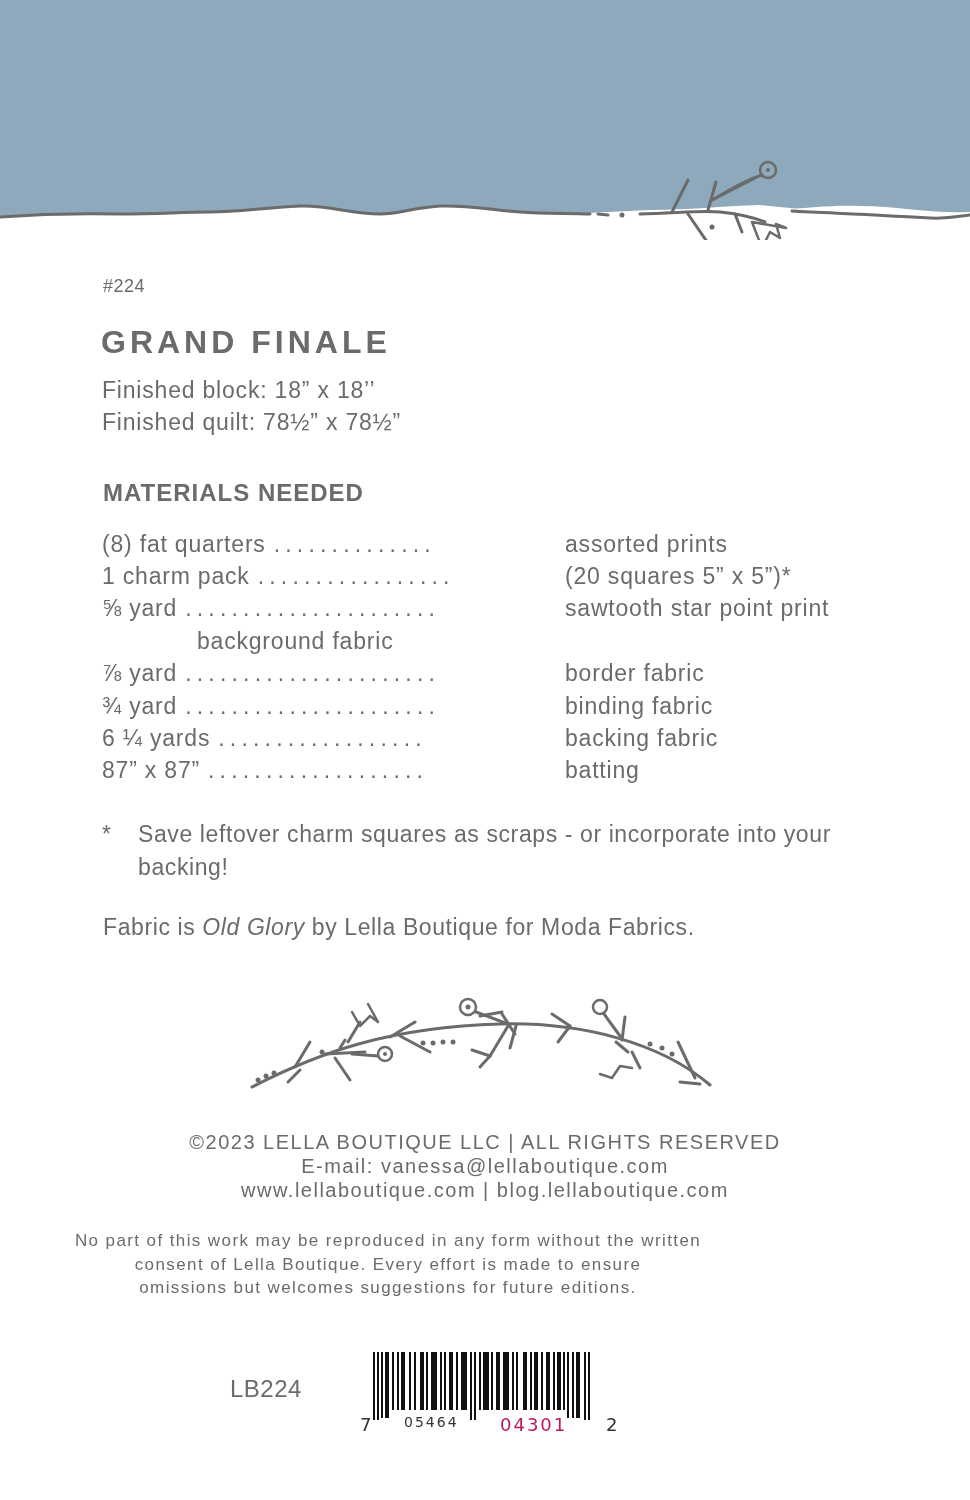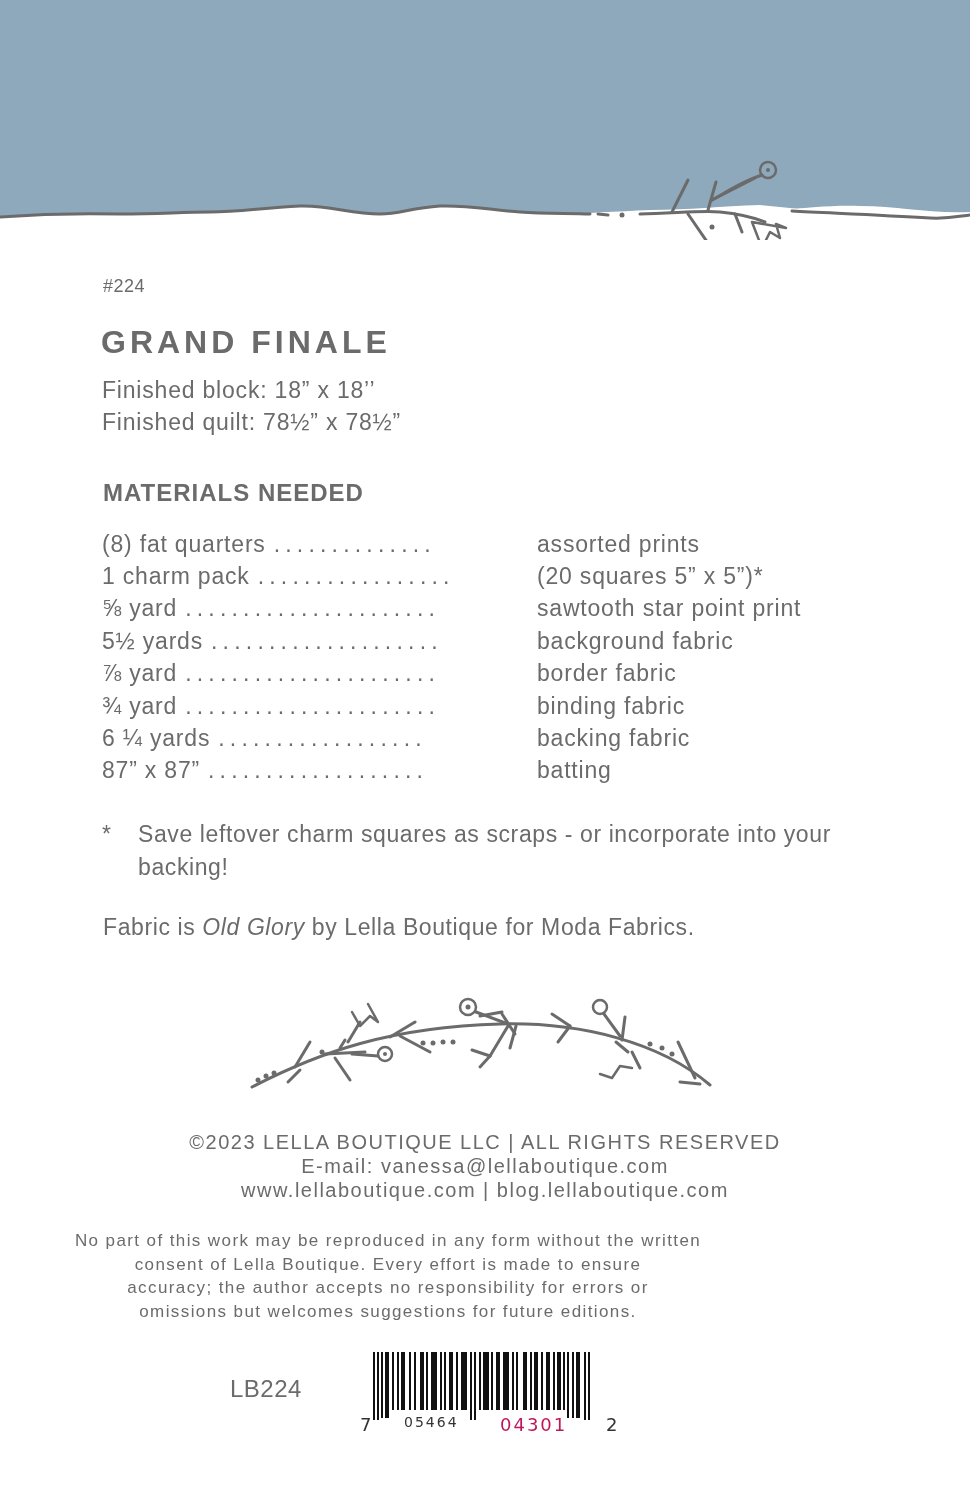--- a/index.html
+++ b/index.html
@@ -12,21 +12,21 @@
   .title { left:101px; top:324px; font-size:32px; font-weight:bold; letter-spacing:4px; color:#6b6b6b; }
   .spec { left:102px; font-size:23px; letter-spacing:0.8px; color:#6b6b6b; }
   .spec1 { top:377px; }
   .spec2 { top:409px; }
   .materials-heading { left:103px; top:479px; font-size:24px; font-weight:bold; letter-spacing:1px; color:#6b6b6b; }
   .mat-list { left:102px; top:528px; width:760px; }
   .mat-row { height:32.4px; display:flex; align-items:center; font-size:23px; letter-spacing:0.8px; }
   .mat-left { width:368px; display:flex; overflow:hidden; white-space:nowrap; }
   .mat-qty { flex:0 0 auto; padding-right:8px; }
   .mat-dots { flex:1 1 auto; overflow:hidden; letter-spacing:5.2px; color:#6b6b6b; }
-  .mat-desc { margin-left:67px; white-space:nowrap;text-align:right; }
+  .mat-desc { margin-left:95px; white-space:nowrap;text-align:right; }
   .footnote { left:102px; top:818px; width:760px; font-size:23px; letter-spacing:0.6px; line-height:33px; display:flex; }
   .footnote-mark { width:36px; flex:0 0 auto; }
   .fabric-note { left:103px; top:914px; font-size:23px; letter-spacing:0.6px; }
   .fabric-note em { }
   .divider { left:240px; top:982px; width:480px; height:110px; }
   .copyright { left:0; width:970px; text-align:center; top:1130px; font-size:20px; letter-spacing:1.5px; line-height:24px; }
   .legal { left:0; width:776px; text-align:center; top:1229px; font-size:17px; letter-spacing:1.4px; line-height:23.5px; }
   .sku { left:230px; top:1375px; font-size:24px; letter-spacing:0.5px; color:#6b6b6b; }
   .barcode { left:360px; top:1352px; width:270px; height:84px; }
 </style>
@@ -78,24 +78,20 @@
     <span class="mat-desc">(20 squares 5” x 5”)*</span>
   </div>
   <div class="mat-row">
     <div class="mat-left">
         <span class="mat-qty">⅝ yard</span>
         <span class="mat-dots">......................</span>
       </div>
     <span class="mat-desc">sawtooth star point print</span>
   </div>
   <div class="mat-row">
-    <div class="mat-left">
-        <span class="mat-qty">5½ yards</span>
-        <span class="mat-dots">....................</span>
-      </div>
     <span class="mat-desc">background fabric</span>
   </div>
   <div class="mat-row">
     <div class="mat-left">
         <span class="mat-qty">⅞ yard</span>
         <span class="mat-dots">......................</span>
       </div>
     <span class="mat-desc">border fabric</span>
   </div>
   <div class="mat-row">
@@ -186,21 +182,20 @@
 
 <div class="abs copyright">
   <div>©2023 LELLA BOUTIQUE LLC | ALL RIGHTS RESERVED</div>
   <div>E-mail: vanessa@lellaboutique.com</div>
   <div>www.lellaboutique.com | blog.lellaboutique.com</div>
 </div>
 
 <div class="abs legal">
   <div>No part of this work may be reproduced in any form without the written</div>
   <div>consent of Lella Boutique. Every effort is made to ensure</div>
-  <div>accuracy; the author accepts no responsibility for errors or</div>
   <div>omissions but welcomes suggestions for future editions.</div>
 </div>
 
 <div class="abs sku">LB224</div>
 
 <div class="abs barcode">
   <svg width="270" height="84" viewBox="0 0 270 84">
     <g fill="#111">
       <rect x="13" y="0" width="2" height="68"></rect>
         <rect x="17" y="0" width="2" height="68"></rect>

